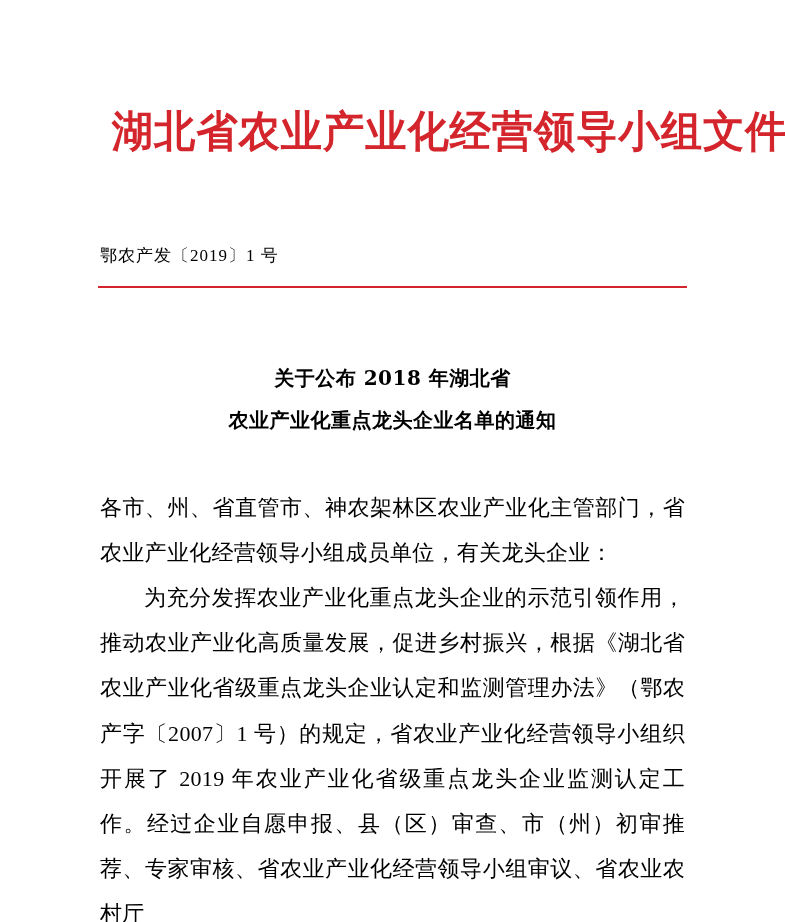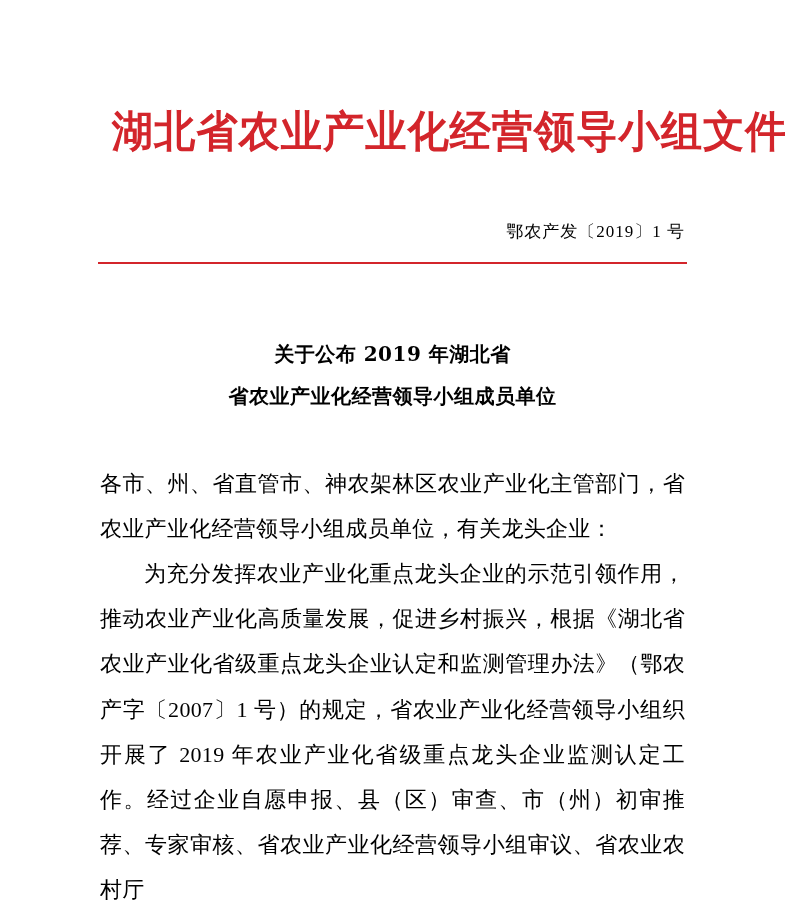--- a/index.html
+++ b/index.html
@@ -27,25 +27,25 @@
     font-family: "DejaVu Serif", serif;
     font-weight: bold;
     font-size: 43px;
     letter-spacing: 1px;
     line-height: 1.2;
     margin-top: 106px;
     white-space: nowrap;
     transform: scaleX(0.96);
   }
   .doc-number {
-    text-align: right;
+    text-align: left;
     font-size: 17px;
     font-family: "Liberation Serif", serif;
     letter-spacing: 1px;
-    margin-top: 62px;
+    margin-top: 86px;
   }
   .red-rule {
     height: 2.5px;
     background: #d3252b;
     margin-top: 19px;
     margin-left: -2px;
     margin-right: -2px;
   }
   .title-block {
     text-align: center;
@@ -79,22 +79,22 @@
 
 <div class="page">
 
   <div class="masthead">湖北省农业产业化经营领导小组文件</div>
 
   <div class="doc-number">鄂农产发〔2019〕1 号</div>
 
   <div class="red-rule"></div>
 
   <div class="title-block">
-    <span class="line">关于公布 2019 年湖北省</span>
-    <span class="line">省农业产业化经营领导小组成员单位</span>
+    <span class="line">关于公布 2018 年湖北省</span>
+    <span class="line">农业产业化重点龙头企业名单的通知</span>
   </div>
 
   <div class="body-text">
     <p>各市、州、省直管市、神农架林区农业产业化主管部门，省农业产业化经营领导小组成员单位，有关龙头企业：</p>
     <p class="indent">为充分发挥农业产业化重点龙头企业的示范引领作用，推动农业产业化高质量发展，促进乡村振兴，根据《湖北省农业产业化省级重点龙头企业认定和监测管理办法》（鄂农产字〔2007〕1 号）的规定，省农业产业化经营领导小组织开展了 2019 年农业产业化省级重点龙头企业监测认定工作。经过企业自愿申报、县（区）审查、市（州）初审推荐、专家审核、省农业产业化经营领导小组审议、省农业农村厅</p>
   </div>
 
 </div>
 
 </body></html>

